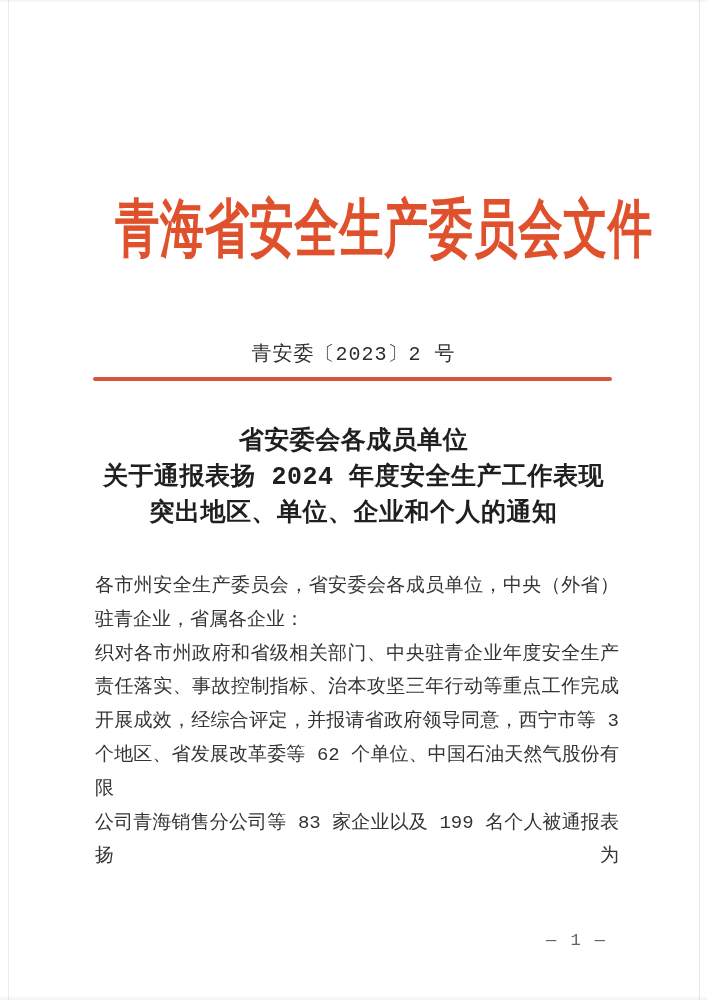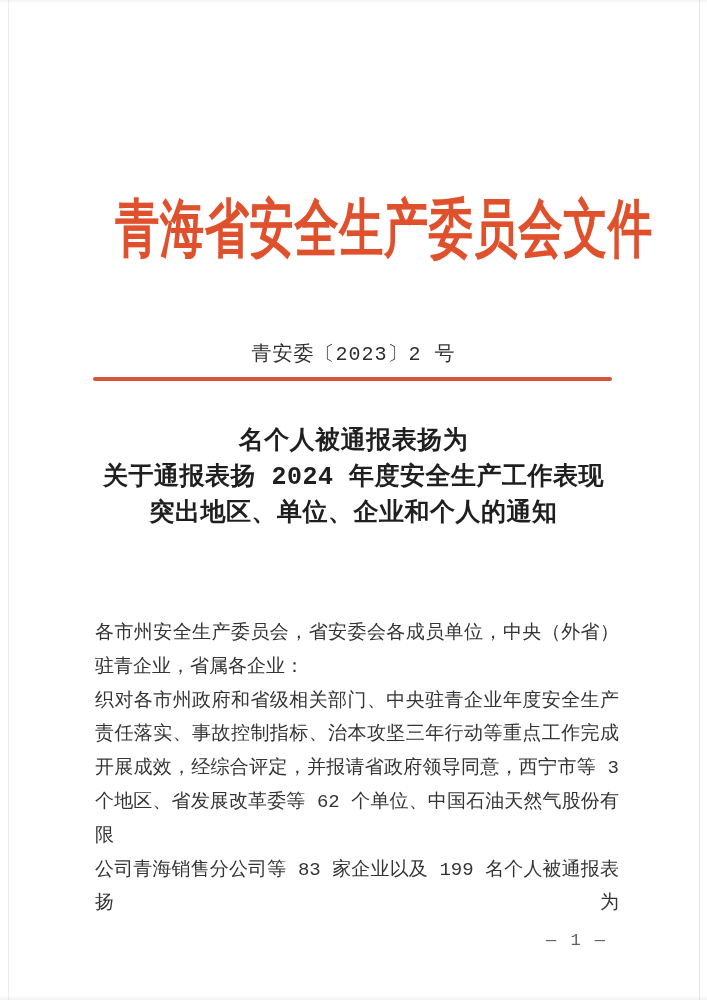--- a/index.html
+++ b/index.html
@@ -98,21 +98,20 @@
   }
 
   .body-text {
     position: absolute;
     top: 570px;
     left: 95px;
     width: 524px;
     font-size: 19px;
     line-height: 33.8px;
     color: #343434;
-    margin-top: 47px;
   }
   .body-text .line {
     white-space: nowrap;
   }
   .body-text .line.full {
     text-align: justify;
     text-align-last: justify;
     white-space: normal;
   }
   .body-text .line.short {
@@ -143,21 +142,21 @@
 
   <div class="org-title">
     <span class="stretch">青海省安全生产委员会文件</span>
   </div>
 
   <div class="doc-number">青安委〔2023〕2 号</div>
 
   <div class="red-rule"></div>
 
   <div class="doc-title">
-    <div class="title-line">名个人被通报表扬为</div>
+    <div class="title-line">省安委会各成员单位</div>
     <div class="title-line">关于通报表扬 2024 年度安全生产工作表现</div>
     <div class="title-line">突出地区、单位、企业和个人的通知</div>
   </div>
 
   <div class="body-text">
     <div class="line full">各市州安全生产委员会，省安委会各成员单位，中央（外省）</div>
     <div class="line short">驻青企业，省属各企业：</div>
     <div class="line full">织对各市州政府和省级相关部门、中央驻青企业年度安全生产</div>
     <div class="line full">责任落实、事故控制指标、治本攻坚三年行动等重点工作完成</div>
     <div class="line full">开展成效，经综合评定，并报请省政府领导同意，西宁市等 3</div>

